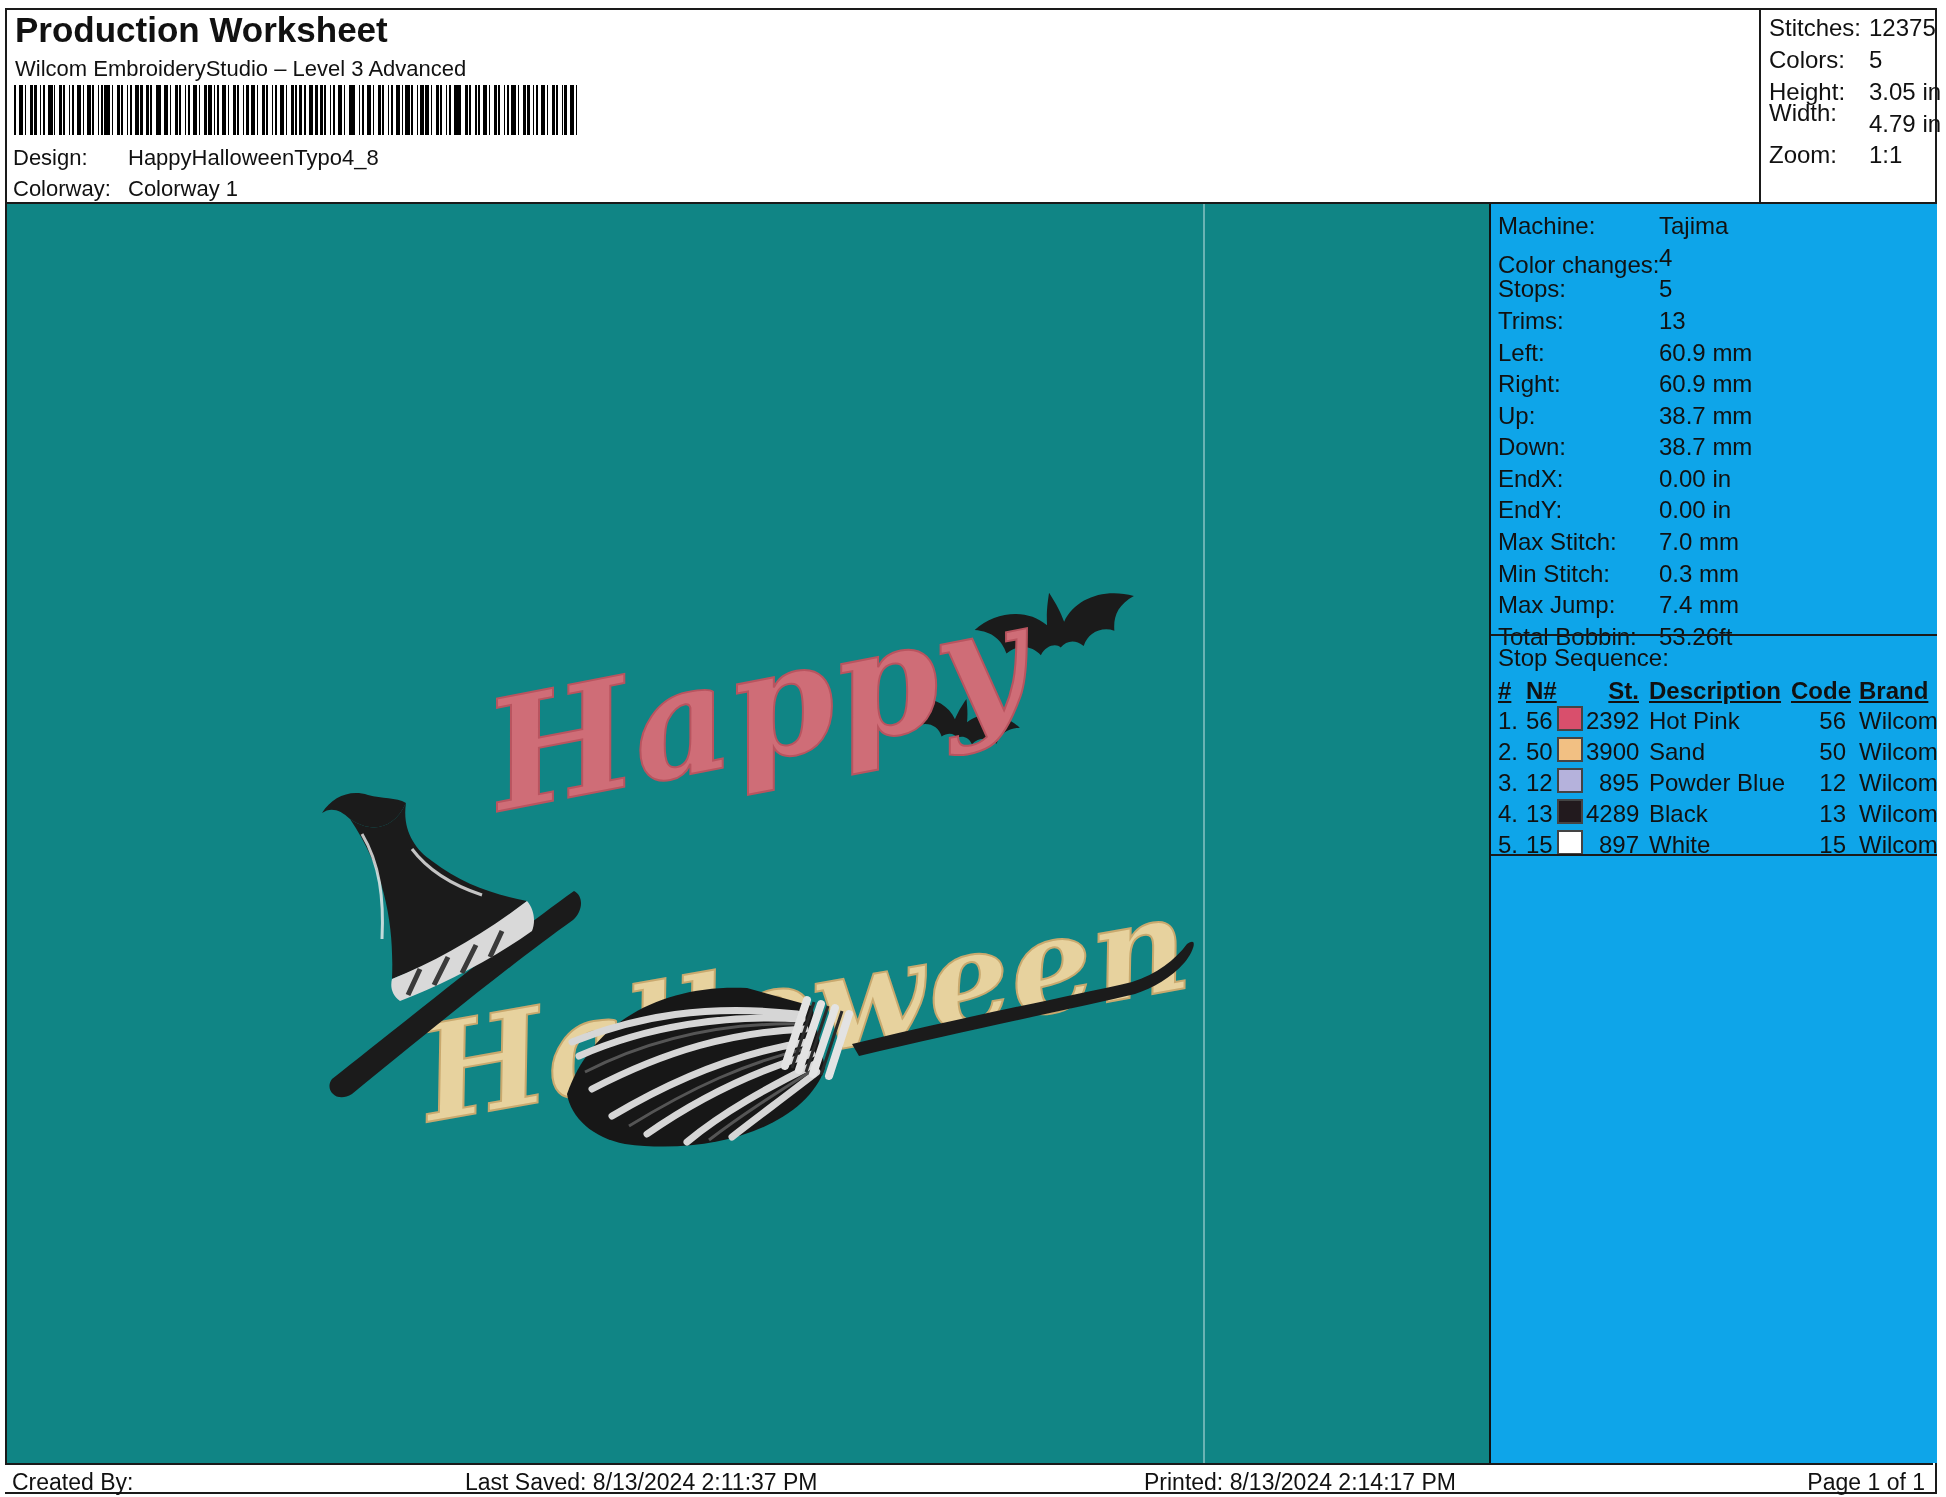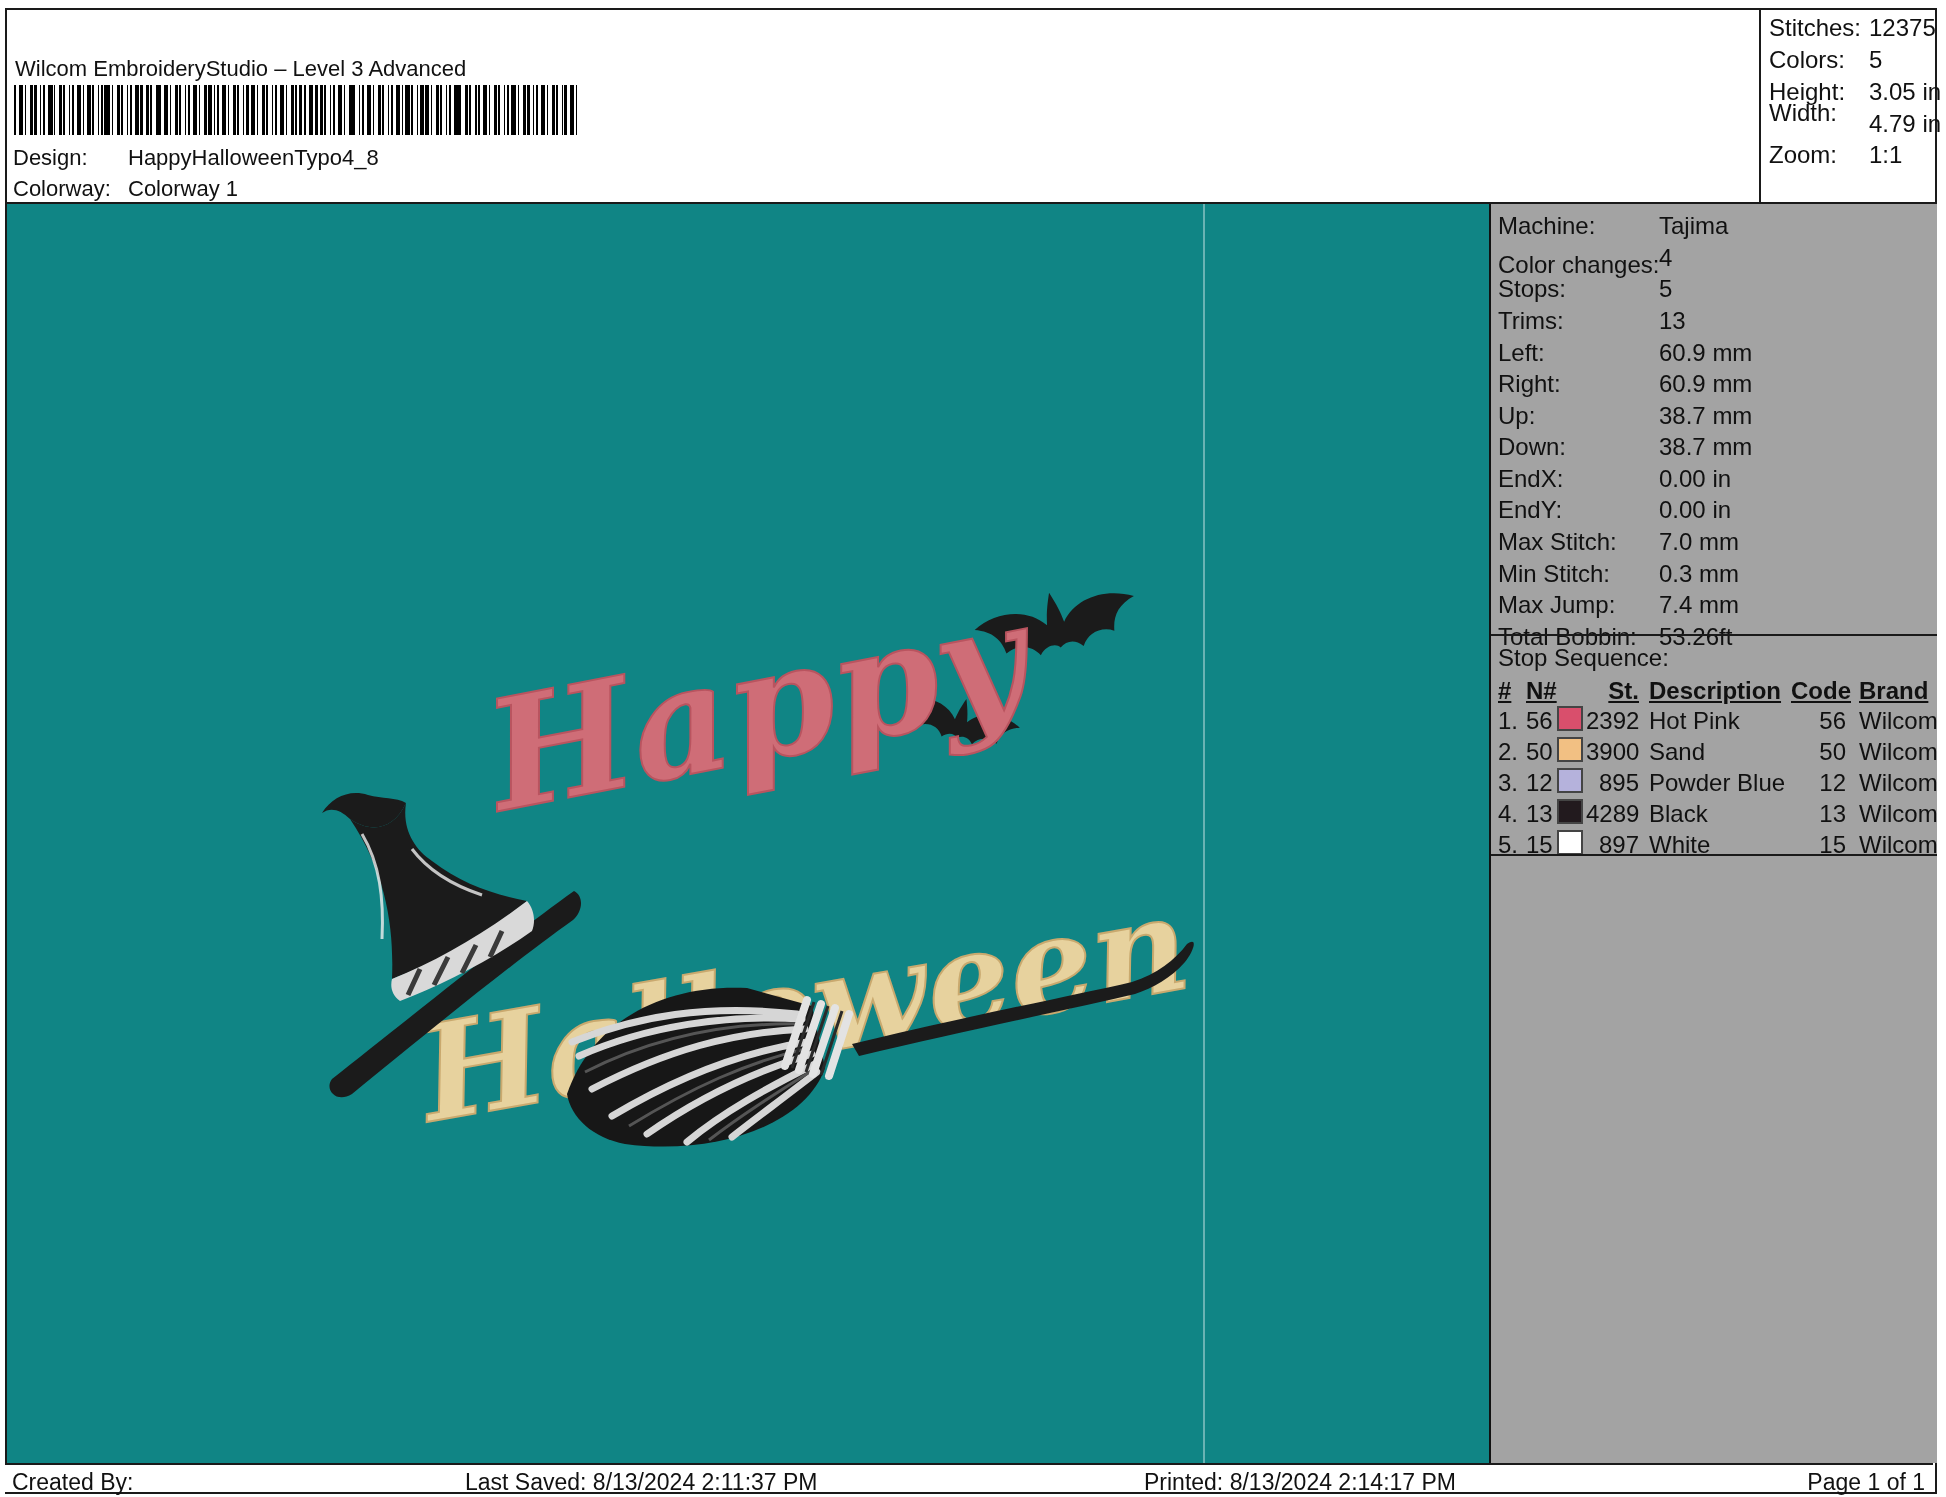--- a/index.html
+++ b/index.html
@@ -24,20 +24,21 @@
   .swatch{position:absolute;width:26px;height:25px;border:2px solid #444;box-sizing:border-box;}
   .footer-text{font-size:23px;white-space:nowrap;top:4px;}
 </style>
 </head>
 <body>
 
 <div id="sheet">
 
   <div class="abs pageborder"></div>
 
+  <div class="abs title" style="left:15px;top:10px;">Production Worksheet</div>
   <div class="abs subtitle" style="left:15px;top:56px;">Wilcom EmbroideryStudio – Level 3 Advanced</div>
   <div class="abs barcode" style="left:14px;top:85px;width:566px;"></div>
 
   <div class="abs row22" style="left:13px;top:145px;">
     <span style="position:absolute;left:0;">Design:</span>
     <span style="position:absolute;left:115px;">HappyHalloweenTypo4_8</span>
   </div>
   <div class="abs row22" style="left:13px;top:176px;">
     <span style="position:absolute;left:0;">Colorway:</span>
     <span style="position:absolute;left:115px;">Colorway 1</span>
@@ -97,21 +98,21 @@
 
         <path d="M795 815 C720 810 640 822 572 852 M798 825 C726 828 660 846 585 885 M800 838 C735 848 672 872 605 912 M805 850 C745 868 690 895 640 930 M808 860 C760 884 716 908 680 938 M810 868 C775 895 748 915 725 933 M790 810 C700 800 630 812 565 838" stroke="#d6d6d6" stroke-width="7" fill="none" stroke-linecap="round"></path>
         <path d="M796 820 C715 818 645 834 578 868 M802 844 C740 858 684 884 622 922 M809 864 C768 890 736 910 702 936" stroke="#555" stroke-width="3" fill="none"></path>
 
         <path d="M800 796 L778 862 M814 800 L792 866 M828 804 L806 870 M842 810 L822 872" stroke="#e3e3e3" stroke-width="8" fill="none" stroke-linecap="round"></path>
         <path d="M807 798 L785 864 M821 802 L799 868 M835 807 L814 871" stroke="#2a2a2a" stroke-width="3" fill="none"></path>
       </g>
     </svg>
   </div>
 
-  <div class="abs" style="left:1491px;top:204px;width:446px;height:1259px;background:#a3a3a3;">
+  <div class="abs" style="left:1491px;top:204px;width:446px;height:1259px;background:#0ea5e9;">
 
     <span class="statlabel" style="top:8px;">Machine:</span>
     <span class="statvalue" style="top:8px;">Tajima</span>
     <span class="statlabel" style="top:40px;margin-top:7px;">Color changes:</span>
     <span class="statvalue" style="top:40px;">4</span>
     <span class="statlabel" style="top:71px;">Stops:</span>
     <span class="statvalue" style="top:71px;">5</span>
     <span class="statlabel" style="top:103px;">Trims:</span>
     <span class="statvalue" style="top:103px;">13</span>
     <span class="statlabel" style="top:135px;">Left:</span>

